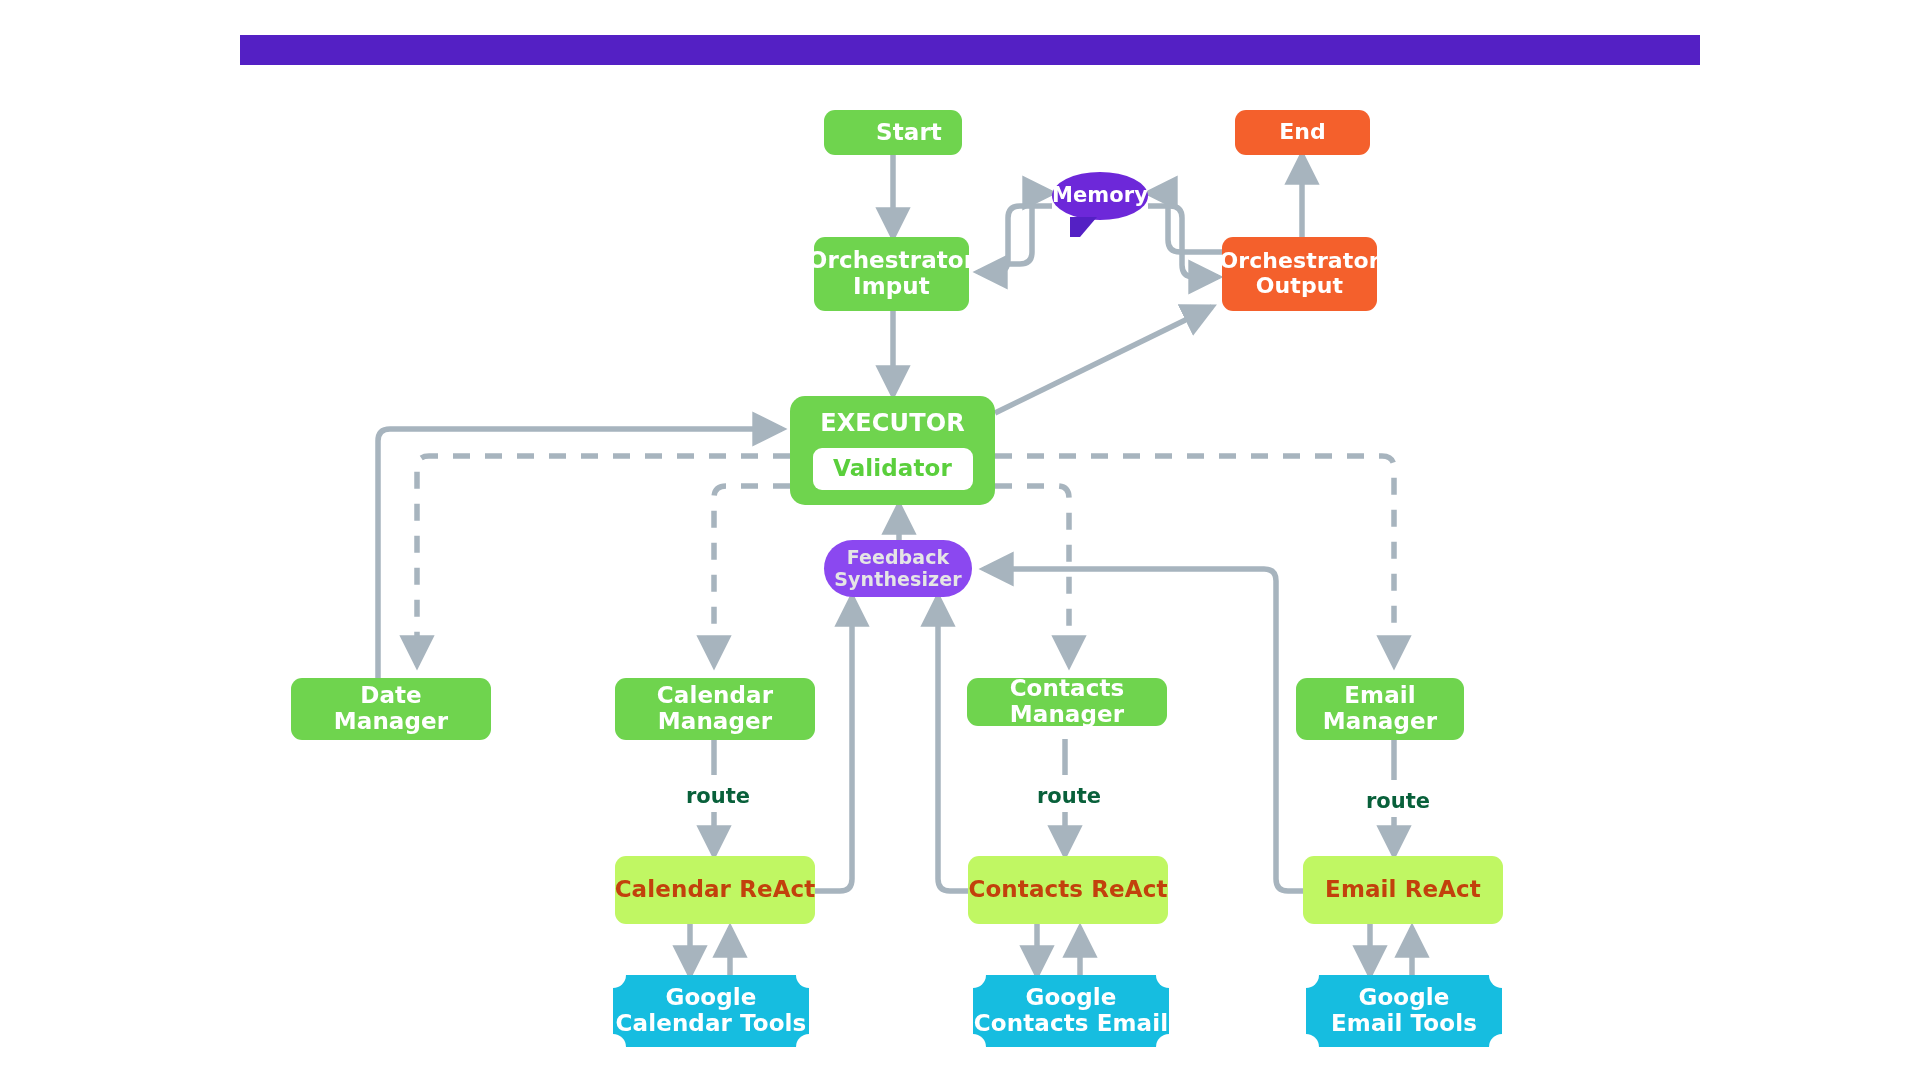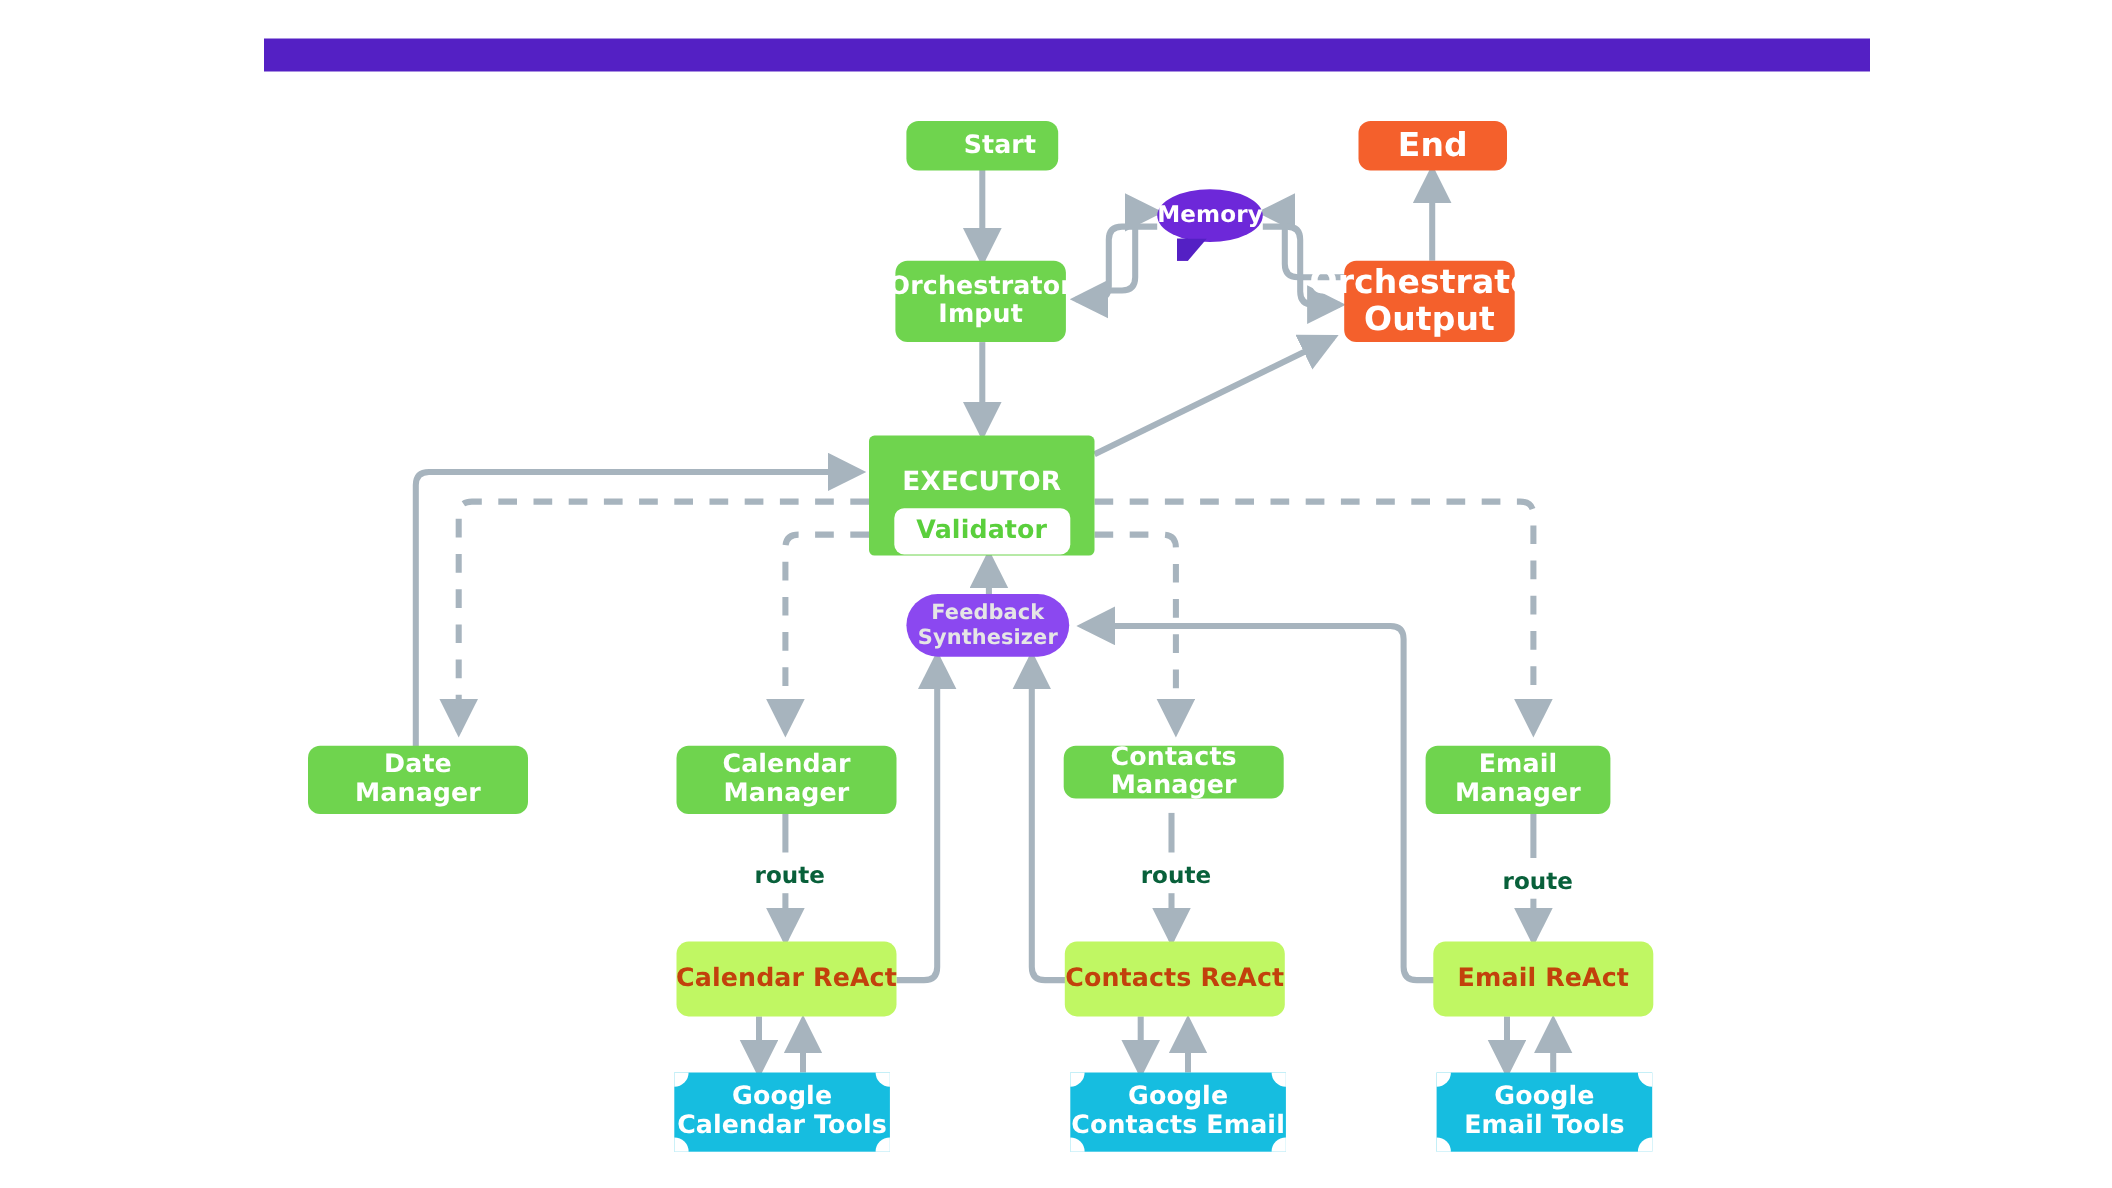--- a/index.html
+++ b/index.html
@@ -45,30 +45,30 @@
     background: #6FD44E;
     color: #ffffff;
     border-radius: 11px;
     font-size: 23px;
   }
   
   .n-orange {
     background: #F4602C;
     color: #ffffff;
     border-radius: 11px;
-    font-size: 30px;
+    font-size: 22px;
   }
   
   .n-executor {
     background: #6FD44E;
     color: #ffffff;
-    border-radius: 5px;
+    border-radius: 15px;
     font-size: 24px;
     justify-content: flex-start;
-    padding-top: 28px;
+    padding-top: 14px;
   }
   .validator {
     background: #ffffff;
     color: #5ACF3C;
     border-radius: 9px;
     font-size: 23px;
     font-weight: bold;
     width: 160px;
     height: 42px;
     display: flex;
@@ -230,21 +230,21 @@
     <div class="validator">
       <span>Validator</span>
     </div>
   </div>
 
   <div class="node n-pill" style="left:824px; top:540px; width:148px; height:57px;">
     <span class="ln">Feedback</span>
     <span class="ln">Synthesizer</span>
   </div>
 
-  <div class="node n-green" style="left:280px; top:678px; width:200px; height:62px;">
+  <div class="node n-green" style="left:291px; top:678px; width:200px; height:62px;">
     <span class="ln">Date</span>
     <span class="ln">Manager</span>
   </div>
 
   <div class="node n-green" style="left:615px; top:678px; width:200px; height:62px;">
     <span class="ln">Calendar</span>
     <span class="ln">Manager</span>
   </div>
 
   <div class="node n-green" style="left:967px; top:678px; width:200px; height:48px;">

